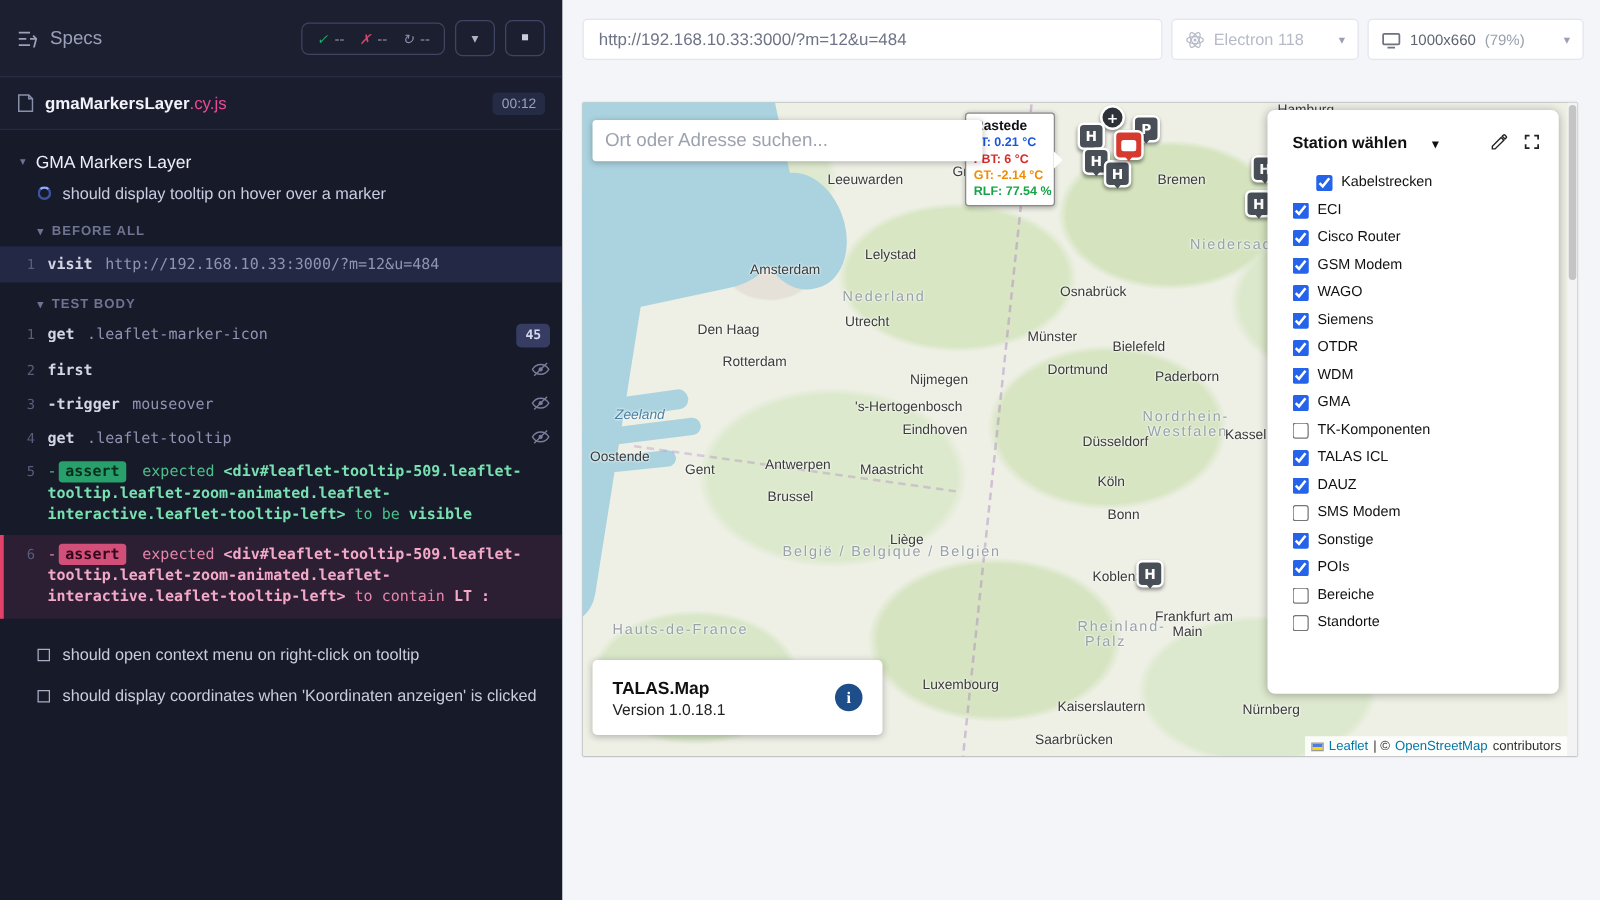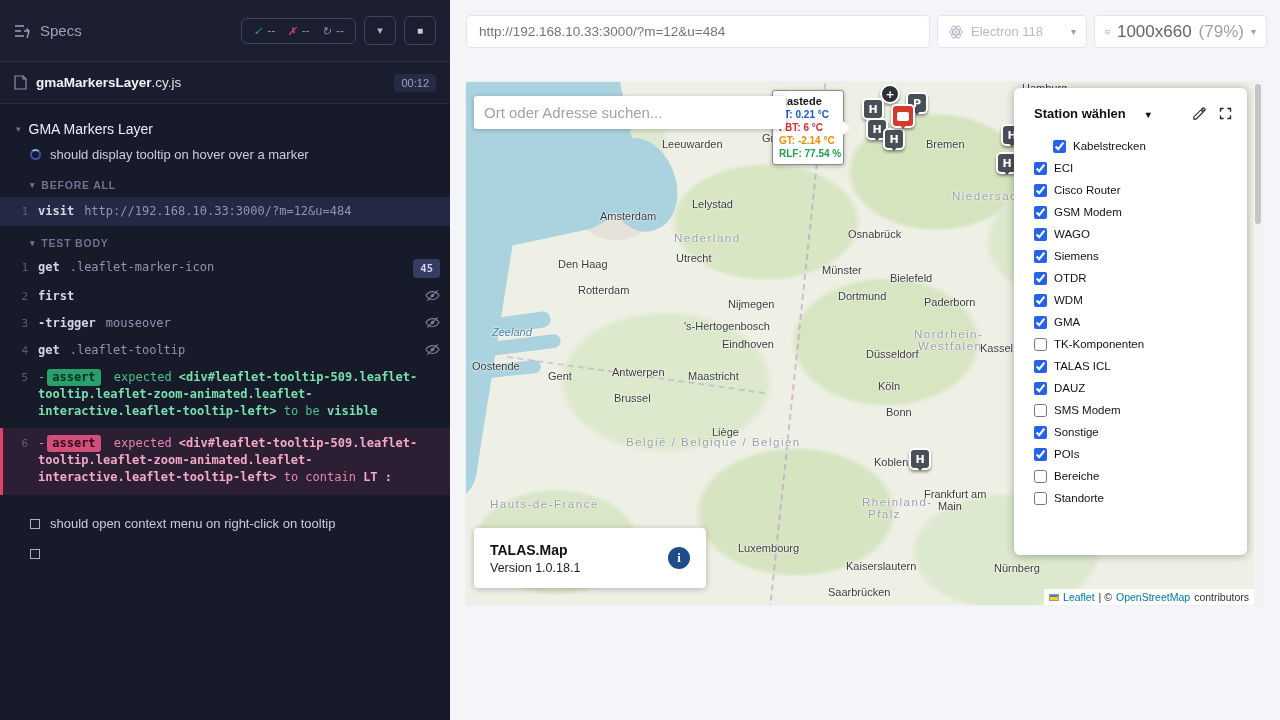--- a/index.html
+++ b/index.html
@@ -18,21 +18,21 @@
   .stat.pass .ic::before{content:"\2713";color:#1fae6a}
   .stat.fail .ic::before{content:"\2717";color:#d9486b}
   .stat.pend .ic::before{content:"\21BB";color:#8a90a9}
   .hdr-btn{min-width:32px;height:29px;border:1px solid #3f4460;border-radius:6px;background:transparent;color:#aeb3c9;display:flex;align-items:center;justify-content:center;cursor:pointer}
   .hdr-btn.chev::before{content:"\25BE";font-size:11px}
   .hdr-btn.stop::before{content:"\25A0";font-size:10px;color:#c9cddd}
 
   .spec-row{height:42px;background:#1a1d2d;border-bottom:1px solid #262a40;display:flex;align-items:center;gap:9px;padding:0 14px;flex:none;cursor:pointer}
   .spec-name{font-size:13.5px}
   .spec-name b{color:#f2f3fa;font-weight:bold}
-  .spec-ext{color:#e5e5e5}
+  .spec-ext{color:#ec4899}
   .spec-time{margin-left:auto;background:#262b45;color:#9ba0bb;font-size:11px;padding:3px 7px;border-radius:4px}
 
   .runnables{flex:1;overflow:hidden;padding-top:8px}
   .suite{display:flex;align-items:center;gap:8px;padding:9px 16px 5px;color:#eceef8;font-size:14px;cursor:pointer}
   .caret{color:#6e7391;font-size:9px}
   .test-row{display:flex;align-items:center;gap:9px;padding:5px 16px 7px 30px;color:#c9cde0;font-size:13px;cursor:pointer}
   .spinner{width:11px;height:11px;border-radius:50%;border:2px solid #3c53a0;border-top-color:#8fb0ff;flex:none}
   .section-hdr{display:flex;align-items:center;gap:6px;padding:10px 0 5px 30px;color:#6e7391;font-size:10.5px;font-weight:bold;letter-spacing:.8px;cursor:pointer}
 
   .cmd{display:flex;align-items:flex-start;padding:5px 10px 5px 0;font-family:"DejaVu Sans Mono",monospace;font-size:12px;line-height:17px;cursor:pointer}
@@ -56,21 +56,21 @@
   .pending-test{display:flex;align-items:center;gap:10px;padding:9px 14px 9px 30px;color:#c9cddd;font-size:13px;cursor:pointer}
   .sq{width:10px;height:10px;border:1px solid #a9aec5;flex:none}
 
   
   .aut{flex:1;display:flex;flex-direction:column;background:#f4f5f9}
   .aut-toolbar{height:63px;display:flex;align-items:center;padding:0 13px 0 16px;gap:7px;flex:none}
   .url-box{width:464px;height:33px;background:#fff;border:1px solid #e2e5ef;border-radius:4px;display:flex;align-items:center;padding:0 12px}
   .url-input{border:none;outline:none;width:100%;font-size:13.5px;color:#6e7487;background:transparent;font-family:"Liberation Sans",sans-serif}
   .select-box{height:33px;background:#fff;border:1px solid #e2e5ef;border-radius:4px;display:flex;align-items:center;padding:0 10px;gap:7px;cursor:pointer}
   .browser-box{width:150px;color:#b6bac8;font-size:13px}
-  .viewport-box{width:173px;font-size:17px;color:#5d6370}
+  .viewport-box{width:173px;font-size:12px;color:#5d6370}
   .chev2{margin-left:auto;color:#9aa0ae;font-size:10px}
   .chev2::before{content:"\25BE"}
   .dim{color:#9aa0ae}
 
   .aut-body{position:relative;flex:1}
   .map-frame{position:absolute;left:16px;top:19px;width:796px;height:523px;overflow:hidden;border-radius:2px;box-shadow:0 0 1px rgba(0,0,0,.25);
     background-color:#eef0e6;
     background-image:
       radial-gradient(140px 90px at 120px 60px,#dfe9cf 55%,transparent 60%),
       radial-gradient(160px 100px at 300px 140px,#d8e6c3 55%,transparent 60%),
@@ -276,20 +276,21 @@
       </div>
 
       <div class="pending-list">
 
       <div class="pending-test">
             <span class="sq"></span>
             <span>should open context menu on right-click on tooltip</span>
           </div>
           <div class="pending-test">
             <span class="sq"></span>
+            <span>should display coordinates when 'Koordinaten anzeigen' is clicked</span>
           </div>
         </div>
     </div>
   </aside>
 
   <main class="aut">
     <div class="aut-toolbar">
       <div class="url-box">
         <input class="url-input" value="http://192.168.10.33:3000/?m=12&amp;u=484" style="">
       </div>

